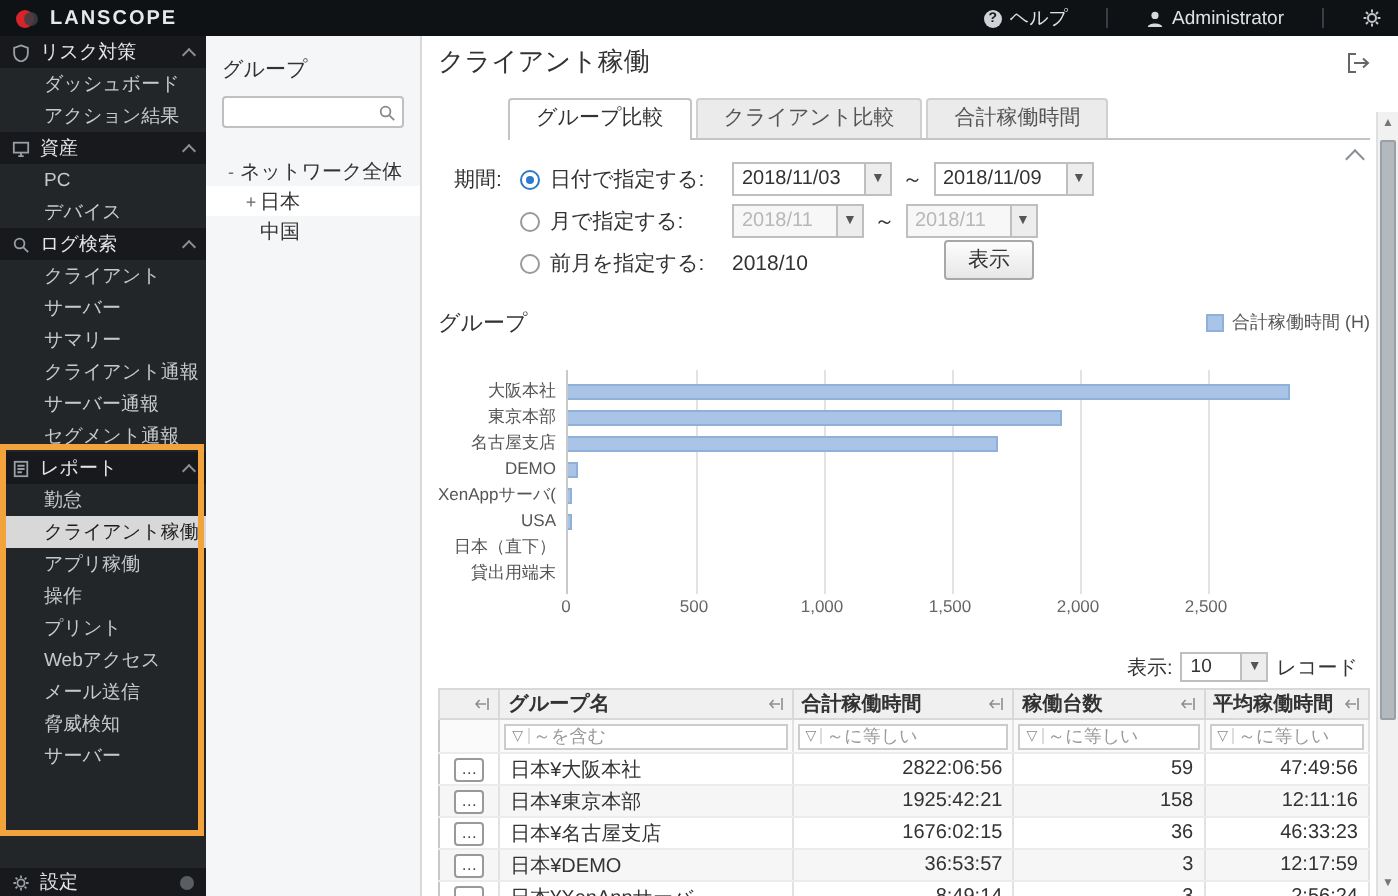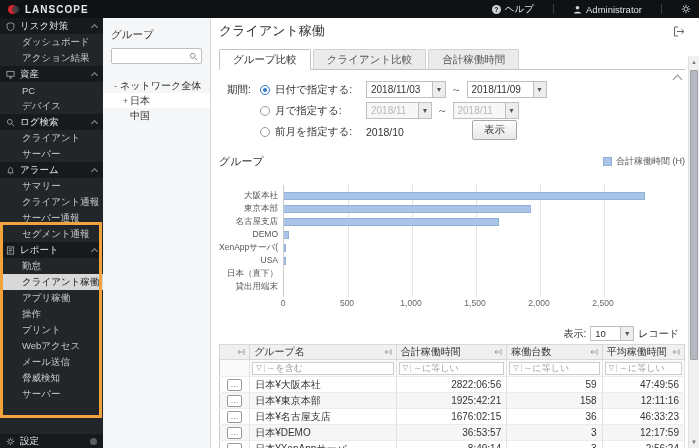--- a/index.html
+++ b/index.html
@@ -47,21 +47,21 @@
   .tree-row.lvl1 { padding-left:18px; }
   .tree-row.selected { background:#ffffff; }
 
   
   .main { flex:1; background:#fff; padding:4px 14px 0 8px; position:relative; overflow:hidden; }
   .main-head { display:flex; align-items:flex-start; height:20px; }
   .main-title { font-size:13px; color:#333; }
   .export-btn { margin-left:auto; margin-top:4px; display:flex; }
 
   
-  .tabs { display:flex; margin-top:7px; border-bottom:1px solid #c4c4c4; align-items:flex-start; gap:2px; }
+  .tabs { display:flex; margin-top:7px; border-bottom:1px solid #c4c4c4; align-items:flex-start; gap:2px;margin-left:35px; }
   .tab { padding:0 13px; height:20px; line-height:19px; font-size:10.5px; color:#555; background:#ebebeb; border:1px solid #d0d0d0; border-bottom:none; border-radius:2px 2px 0 0; }
   .tab.active { background:#fff; color:#333; border-color:#c4c4c4; margin-bottom:-1px; height:21px; }
 
   
   .period { position:relative; padding:9px 0 2px 8px; }
   .p-row { display:flex; align-items:center; height:21px; gap:5px; }
   .p-caption { width:28px; flex:none; color:#333; }
   .p-indent { width:28px; flex:none; }
   .radio { width:10px; height:10px; border:1px solid #999; border-radius:50%; background:#fff; position:relative; flex:none; }
   .radio.checked { border-color:#2e79c8; }
@@ -93,21 +93,21 @@
   .c-ticks { position:relative; height:12px; margin-left:64px; width:384px; }
   .c-tick { position:absolute; top:1px; transform:translateX(-50%); font-size:8.5px; color:#666; }
 
   
   .pager { display:flex; align-items:center; justify-content:flex-end; gap:4px; margin-top:17px; font-size:10px; color:#333; padding-right:6px; }
   .pager .sel { width:44px; height:15px; }
   .pager .sel .val { font-size:9.5px; }
 
   
   table.grid { width:100%; border-collapse:collapse; table-layout:fixed; margin-top:3px; border:1px solid #c8c8c8; font-size:10px; }
-  .grid th { background:#f0f0f0; font-weight:normal; color:#333; text-align:left; height:15px; padding:0 4px; border:1px solid #d8d8d8; }
+  .grid th { background:#f0f0f0; font-weight:bold; color:#333; text-align:left; height:15px; padding:0 4px; border:1px solid #d8d8d8; }
   .grid th .th-inner { display:flex; align-items:center; }
   .grid th .pin { margin-left:auto; display:flex; flex:none; }
   .grid col.c-tool { width:30px; }
   .grid col.c-name { width:146px; }
   .grid col.c-total { width:110px; }
   .grid col.c-count { width:95px; }
   .grid col.c-avg { width:82px; }
   .grid td { height:16px; padding:0 5px; border-right:1px solid #e2e2e2; border-bottom:1px solid #ececec; color:#333; white-space:nowrap; overflow:hidden; }
   .grid tr.filter td { background:#fafafa; padding:1px 2px; height:17px; }
   .fbox { display:flex; align-items:center; height:13px; border:1px solid #ccc; background:#fff; gap:2px; padding:0 3px; }
@@ -189,30 +189,20 @@
             <svg width="9" height="9" viewBox="0 0 10 10">
               <circle cx="4.2" cy="4.2" r="2.7" fill="none" stroke="#9aa0a6"></circle>
               <path d="M6.3 6.3 L9 9" stroke="#9aa0a6"></path>
             </svg>
           </span>
           <span class="s-label">ログ検索</span>
           <span class="chev"></span>
         </div>
         <div class="s-item">クライアント</div>
         <div class="s-item">サーバー</div>
-        <div class="s-section">
-          <span class="s-icon">
-            <svg width="9" height="9" viewBox="0 0 10 10">
-              <path d="M2 7.5 C2.9 6.8 2.8 5 3 3.8 C3.2 2.5 4 1.7 5 1.7 C6 1.7 6.8 2.5 7 3.8 C7.2 5 7.1 6.8 8 7.5 Z" fill="none" stroke="#9aa0a6"></path>
-              <path d="M4.2 8.5 A0.9 0.9 0 0 0 5.8 8.5" fill="none" stroke="#9aa0a6"></path>
-            </svg>
-          </span>
-          <span class="s-label">アラーム</span>
-          <span class="chev"></span>
-        </div>
         <div class="s-item">サマリー</div>
         <div class="s-item">クライアント通報</div>
         <div class="s-item">サーバー通報</div>
         <div class="s-item">セグメント通報</div>
         <div class="s-section">
           <span class="s-icon">
             <svg width="9" height="9" viewBox="0 0 10 10">
               <rect x="1.5" y="1" width="7" height="8" fill="none" stroke="#9aa0a6"></rect>
               <path d="M3 3.2 H7 M3 5 H7 M3 6.8 H5.5" stroke="#9aa0a6"></path>
             </svg>

